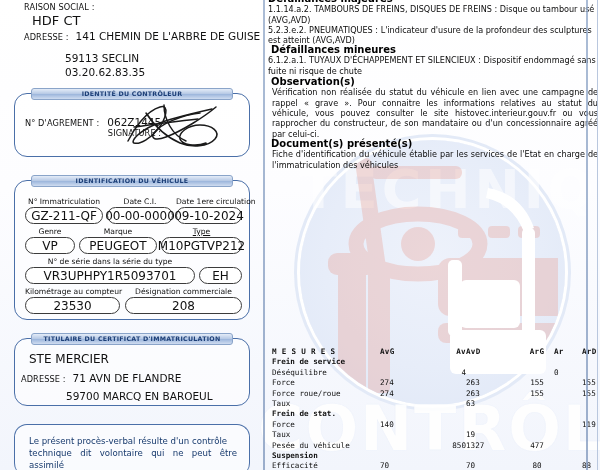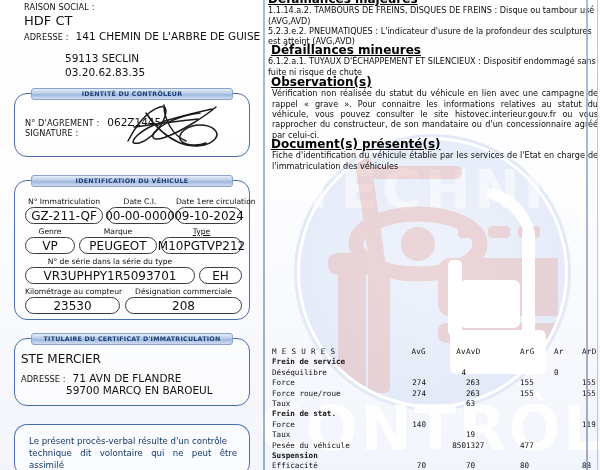--- a/index.html
+++ b/index.html
@@ -68,21 +68,21 @@
     display:flex;align-items:center;justify-content:center;
     box-sizing:border-box;
   }
   .hd-bar span{
     font-size:6.3px;font-weight:700;letter-spacing:.25px;
     color:#1d3f77;white-space:nowrap;text-transform:uppercase;
   }
 
   
   .lbl{font-size:8.2px;color:#111;letter-spacing:.1px;}
-  .val-big{font-size:13px;color:#111;}
+  .val-big{font-size:13px;color:#111;margin-left:8px;}
   .val-m{font-size:10.5px;color:#111;}
 
   
   .pill{
     border:1.4px solid #3b3b3b;border-radius:9px;background:#fff;
     display:flex;align-items:center;justify-content:center;
     box-sizing:border-box;
   }
   .pill span{font-size:12px;color:#111;white-space:nowrap;}
   .pill.sm span{font-size:12px;}
@@ -94,43 +94,43 @@
   
   .sig{position:absolute;left:120px;top:103px;width:110px;height:48px;}
 
   
   .rtxt{
     position:absolute;left:2px;width:330px;
     font-size:8.1px;line-height:10.35px;color:#0c0c0c;
     font-family:"DejaVu Sans","Liberation Sans",sans-serif;
   }
   .sect-hd{
-    font-weight:700;font-size:12px;text-decoration:underline;color:#000;
+    font-weight:700;font-size:10px;color:#000;
     display:inline-block;
     text-align:right;
   }
   .blk{margin:0;padding:0;}
   .indent{padding-left:4px;}
 
   
   .meas{
     position:absolute;left:6px;top:347px;width:324px;
     font-family:"DejaVu Sans Mono","Liberation Mono",monospace;
     font-size:7.6px;color:#111;
   }
   .meas table{border-collapse:collapse;width:318px;table-layout:fixed;}
   .meas td{padding:0;height:10.4px;line-height:10.4px;white-space:nowrap;}
   .c-lbl{width:108px;text-align:left;}
-  .c-avg{width:46px;text-align:right;}
+  .c-avg{width:46px;text-align:left;}
   .c-av{width:40px;text-align:right;}
   .c-avd{width:54px;text-align:left;}
-  .c-arg{width:34px;text-align:left;}
+  .c-arg{width:34px;text-align:center;}
   .c-ar{width:28px;text-align:left;}
   .c-ard{width:32px;text-align:left;}
-  .hdrow td{font-weight:400;letter-spacing:.3px;}
+  .hdrow td{font-weight:700;letter-spacing:.3px;}
   .grp td{font-weight:700;}
   .t-title{letter-spacing:2.6px;}
 </style>
 </head>
 <body>
 
 <div id="page">
 
   <div class="wm-wrap">
     <div class="wm-circle"></div>
@@ -173,21 +173,21 @@
       <div class="lbl">RAISON SOCIAL :</div>
       <div class="val-big" style="margin-top:1px;">HDF CT</div>
       <div style="display:flex;gap:7px;align-items:baseline;margin-top:2px;">
         <span class="lbl">ADRESSE :</span>
         <span class="val-m">141 CHEMIN DE L'ARBRE DE GUISE</span>
       </div>
       <div class="val-m" style="margin-top:10px;margin-left:41px;">59113 SECLIN</div>
       <div class="val-m" style="margin-top:2px;margin-left:41px;">03.20.62.83.35</div>
     </div>
 
-    <div class="panel" style="left:14px;top:93px;width:236px;height:64px;">
+    <div class="panel" style="left:14px;top:93px;width:236px;height:64px;text-align:right;">
       <div class="panel-hd">
         <div class="hd-bar">
             <span>IDENTITÉ DU CONTRÔLEUR</span>
           </div>
       </div>
       <div style="position:absolute;left:10px;top:22px;">
         <div style="display:flex;gap:8px;align-items:baseline;">
           <span class="lbl">N° D'AGREMENT :</span>
           <span class="val-m">062Z1445</span>
         </div>
@@ -263,21 +263,21 @@
         <div class="hd-bar">
             <span>TITULAIRE DU CERTIFICAT D'IMMATRICULATION</span>
           </div>
       </div>
       <div style="position:absolute;left:6px;top:13px;">
         <div class="val-big" style="font-size:12px;">STE MERCIER</div>
         <div style="display:flex;gap:7px;align-items:baseline;margin-top:6px;">
           <span class="lbl">ADRESSE :</span>
           <span class="val-m">71 AVN DE FLANDRE</span>
         </div>
-        <div class="val-m" style="margin-left:45px;">59700 MARCQ EN BAROEUL</div>
+        <div class="val-m" style="margin-top:6px;margin-left:45px;">59700 MARCQ EN BAROEUL</div>
       </div>
     </div>
 
     <div class="panel" style="left:14px;top:424px;width:236px;height:52px;border-bottom:none;">
       <div style="position:absolute;left:14px;top:10px;width:208px;font-size:8.6px;line-height:12.2px;color:#173a6d;text-align:justify;">
         <div>Le présent procès-verbal résulte d'un contrôle</div>
         <div>technique dit volontaire qui ne peut être assimilé</div>
 
       </div>
     </div>

